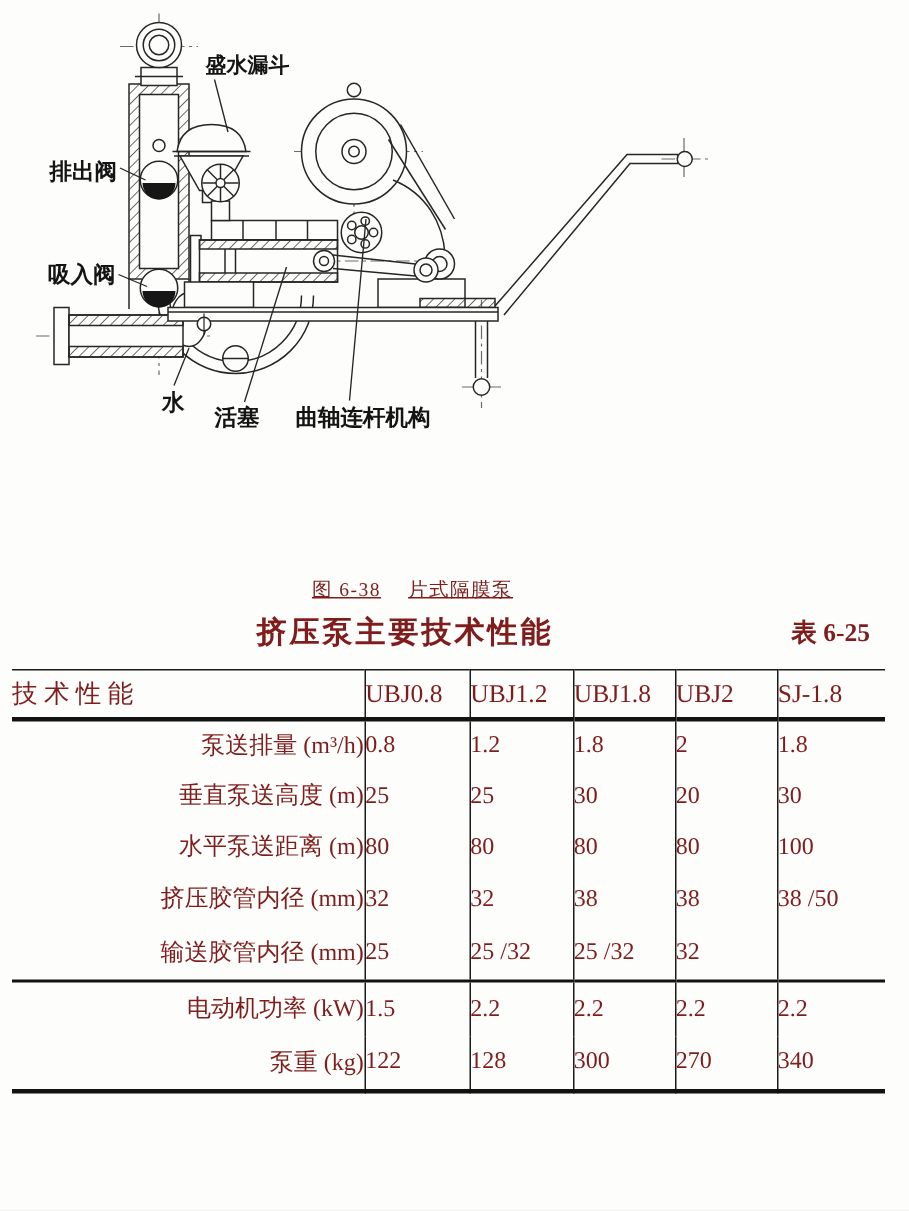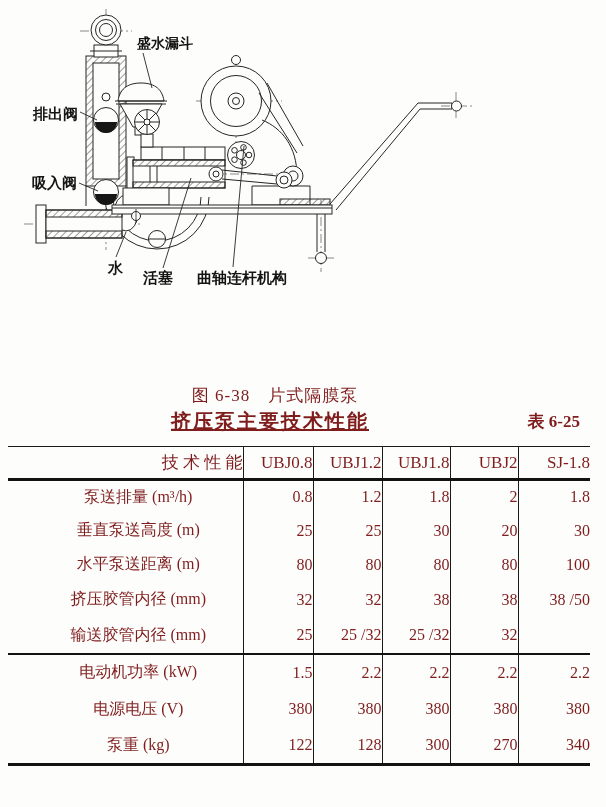--- a/index.html
+++ b/index.html
@@ -6,54 +6,54 @@
   .page{
     position:relative;width:606px;height:807px;background:#fdfdfc;
     margin:0 auto;overflow:hidden;
     font-family:"Liberation Serif","DejaVu Serif",serif;color:#7f1d1d;
   }
   svg.diagram{position:absolute;top:0;left:0;}
   svg.diagram text{font-family:"Liberation Serif","DejaVu Serif",serif;fill:#141414;}
 
   .caption{
     position:absolute;top:384px;left:0;width:550px;text-align:center;
-    font-size:17px;letter-spacing:1px;
+    font-size:13px;letter-spacing:1px;text-decoration:underline;
   }
   .caption .cap-title{margin-left:18px;}
 
   .table-title{
     position:absolute;top:408px;left:270px;transform:translateX(-50%);
     font-family:"Liberation Sans","DejaVu Sans",sans-serif;
-    font-weight:700;font-size:20px;letter-spacing:2px;white-space:nowrap;text-decoration:underline;
+    font-weight:700;font-size:20px;letter-spacing:2px;white-space:nowrap;
   }
   .table-no{
     position:absolute;top:410px;right:26px;
     font-weight:700;font-size:17px;white-space:nowrap;
   }
 
   table.spec{
     position:absolute;top:446px;left:8px;width:582px;
     border-collapse:collapse;table-layout:fixed;
     border-top:1.5px solid #1a1a1a;border-bottom:3px solid #121212;
     font-size:16px;
   }
   table.spec th,table.spec td{
-    padding:0;font-weight:400;text-align:right;vertical-align:middle;
+    padding:0;font-weight:400;text-align:left;vertical-align:middle;
     overflow:hidden;white-space:nowrap;
   }
   table.spec th:not(:first-child),table.spec td:not(:first-child){
     border-left:1px solid #1a1a1a;
   }
   table.spec thead th{border-bottom:3px solid #121212;height:31px;font-size:17px;}
   table.spec tbody tr{height:34px;}
   table.spec tbody tr.g2{height:36px;}
   table.spec tbody tr.g3{height:37px;}
   table.spec tr.sep-thin td{border-bottom:1.2px solid #1a1a1a;}
   table.spec tr.sep-thick td{border-bottom:2.5px solid #121212;}
-  table.spec td.lbl{text-align:center;padding-left:26px;}
+  table.spec td.lbl{text-align:right;padding-left:26px;}
 </style>
 </head>
 <body>
 
 <div class="page">
 
   <svg class="diagram" width="606" height="335" viewBox="0 0 606 335">
     <defs>
       <pattern id="h45" patternUnits="userSpaceOnUse" width="5" height="5" patternTransform="rotate(45)">
         <line x1="0" y1="0" x2="0" y2="5" stroke="#3c3c3c" stroke-width="1"></line>
@@ -295,28 +295,20 @@
       </tr>
       <tr class="g3">
         <td class="lbl">电动机功率 (kW)</td>
         <td>1.5</td>
         <td>2.2</td>
         <td>2.2</td>
         <td>2.2</td>
         <td>2.2</td>
       </tr>
       <tr class="g3">
-        <td class="lbl">电源电压 (V)</td>
-        <td>380</td>
-        <td>380</td>
-        <td>380</td>
-        <td>380</td>
-        <td>380</td>
-      </tr>
-      <tr class="g3">
         <td class="lbl">泵重 (kg)</td>
         <td>122</td>
         <td>128</td>
         <td>300</td>
         <td>270</td>
         <td>340</td>
       </tr>
     </tbody>
   </table>
 </div>

